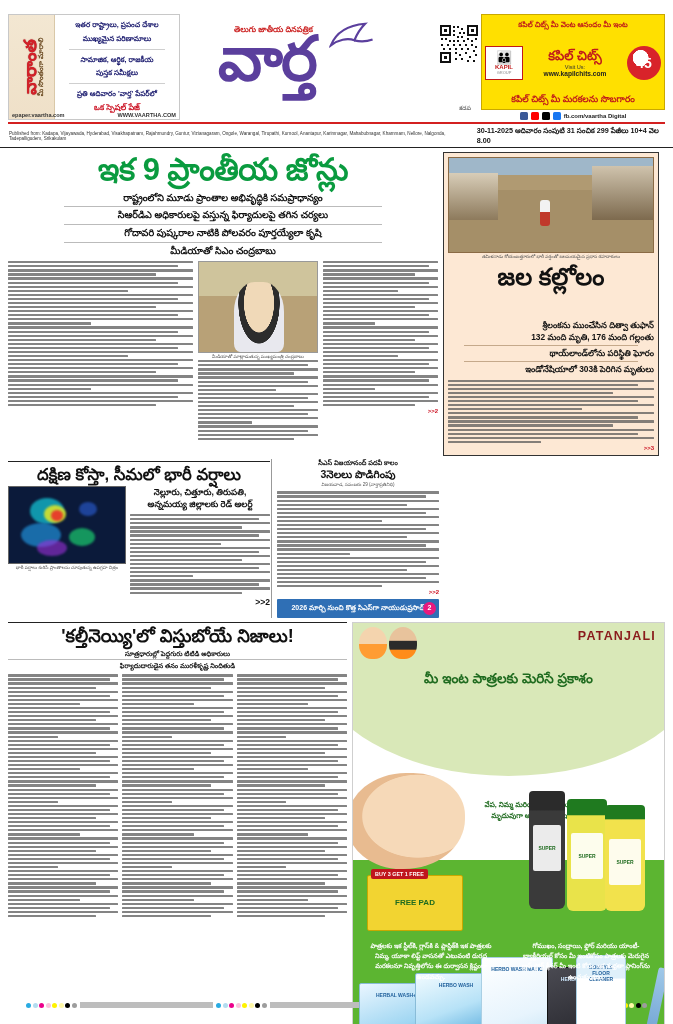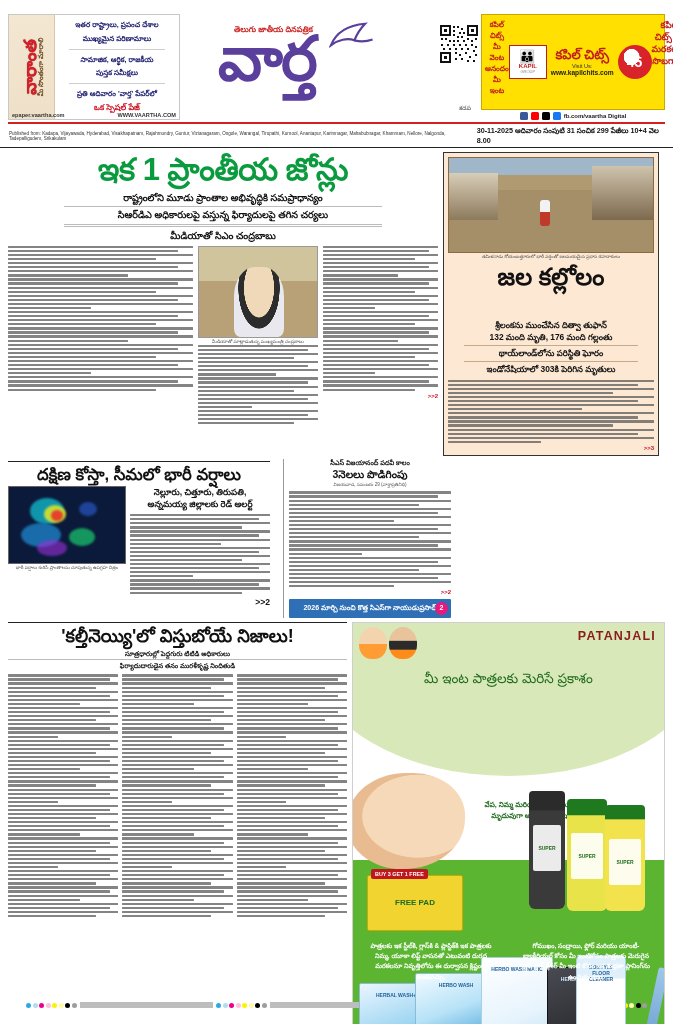--- a/index.html
+++ b/index.html
@@ -52,21 +52,21 @@
   .mh-bird {
     position:absolute; left:148px; top:8px; font-size:30px; color:#5b3f9d;
     transform:rotate(-12deg);
   }
   .mh-sub { position:absolute; right:10px; bottom:7px; font-size:6px; color:#444; }
   .mh-qr { position:absolute; right:2px; top:10px; width:40px; height:40px; }
 
   .mh-right { width:184px; display:flex; flex-direction:column; }
   .ad-kapil {
     background:#ffe000; border:1px solid #c9a800; flex:1;
-    display:flex; flex-direction:row; padding:3px; position:relative;
+    display:flex; flex-direction:column; padding:3px; position:relative;
   }
   .ad-kapil-top { font-size:7.4px; color:#c01a1a; font-weight:bold; text-align:center; padding:2px 0 3px; }
   .ad-kapil-mid { display:flex; align-items:center; gap:4px; flex:1; }
   .kapil-logo {
     width:38px; height:34px; border:1.6px solid #c01a1a; background:#fff;
     display:flex; flex-direction:column; align-items:center; justify-content:center;
   }
   .kapil-logo .fig { font-size:13px; color:#c01a1a; line-height:1; }
   .kapil-logo .nm { font-size:6px; font-weight:bold; color:#c01a1a; }
   .kapil-logo .gp { font-size:4px; color:#888; }
@@ -156,26 +156,26 @@
   }
   .flood-man {
     position:absolute; left:47%; top:45%; width:10px; height:26px;
     background:linear-gradient(180deg,#f2f2f2 0 45%, #c0392b 46% 100%);
     transform:translateX(-50%); border-radius:3px;
   }
   .flood-head {
     font-size:24px; font-weight:bold; color:#111; text-align:center;
     line-height:1.12; margin:4px 0 3px;
   }
-  .flood-sub { text-align:center;margin-top:28px; }
+  .flood-sub { text-align:right;margin-top:28px; }
   .flood-sub div { font-size:8.4px; font-weight:bold; color:#111; line-height:1.45; }
   .flood-sub hr { width:84%; margin:1.5px auto; border:none; border-top:1px solid #c5a98b; }
 
   
-  .band2 { display:flex; gap:13px; padding:3px 8px 0; }
+  .band2 { display:flex; gap:1px; padding:3px 8px 0; }
   .b2-left { width:262px; }
   .b2-mid { width:168px; border-left:1px solid #999; padding-left:5px; }
   .hd-rain {
     font-size:16.5px; font-weight:bold; color:#111; text-align:center;
     line-height:1.1; border-top:1.5px solid #222; padding-top:3px; margin-top:2px;
   }
   .rain-row { display:flex; gap:4px; margin-top:3px; }
   .radar {
     width:118px; height:78px; border:1px solid #666;
     background:#0b1a3a; position:relative; overflow:hidden;
@@ -226,21 +226,21 @@
   }
   .pat-faces {
     position:absolute; left:6px; top:4px; width:62px; height:34px; z-index:3;
     display:flex; gap:2px;
   }
   .face { width:28px; height:32px; border-radius:50% 50% 44% 44%;
     background:linear-gradient(180deg,#f4d4ae 0 52%, #ff9c33 53% 100%); }
   .face.b { background:linear-gradient(180deg,#e8c39c 0 42%, #2b2b2b 43% 70%, #ff8c1a 71% 100%); }
   .pat-head {
     position:absolute; left:0; right:0; top:46px; text-align:center; z-index:3;
-    font-size:13.5px; font-weight:normal; color:#1f6b1f; line-height:1.5;
+    font-size:13.5px; font-weight:bold; color:#1f6b1f; line-height:1.5;
   }
   .pat-hand {
     position:absolute; left:-6px; top:150px; width:118px; height:96px; z-index:2;
     background:radial-gradient(ellipse at 60% 45%, #f6d9b8 0 55%, #e8bb90 56% 100%);
     border-radius:50% 44% 52% 46%;
   }
   .pat-copy1 {
     position:absolute; left:122px; top:176px; width:120px; z-index:4;
     font-size:7.2px; font-weight:bold; color:#1f6b1f; line-height:1.6; text-align:center;
   }
@@ -424,26 +424,27 @@
   <div class="red-rule"></div>
 
   <div class="dateline">
     <span>Published from: Kadapa, Vijayawada, Hyderabad, Visakhapatnam, Rajahmundry, Guntur, Vizianagaram, Ongole, Warangal, Tirupathi, Kurnool, Anantapur, Karimnagar, Mahabubnagar, Khammam, Nellore, Nalgonda, Tadepalligudem, Srikakulam</span>
     <span class="right">30-11-2025 ఆదివారం సంపుటి 31 సంచిక 299 పేజీలు 10+4 వెల 8.00</span>
   </div>
 
   <div class="content">
 
     <div class="col-main">
-      <div class="lead-head">ఇక 1 ప్రాంతీయ జోన్లు</div>
+      <div class="lead-head">ఇక 9 ప్రాంతీయ జోన్లు</div>
       <div class="lead-sub">
         <div>రాష్ట్రంలోని మూడు ప్రాంతాల అభివృద్ధికి సమప్రాధాన్యం</div>
         <hr>
         <div>సిఆర్‌డిఎ అధికారులపై వస్తున్న ఫిర్యాదులపై తగిన చర్యలు</div>
         <hr>
+        <div>గోదావరి పుష్కరాల నాటికి పోలవరం పూర్తయ్యేలా కృషి</div>
         <hr>
         <div>మీడియాతో సిఎం చంద్రబాబు</div>
       </div>
 
       <div class="lead-grid">
         <div class="lead-c1">
           <div class="txtlines">
             <span class="s100"></span>
               <span class="s92"></span>
               <span class="s100"></span>

